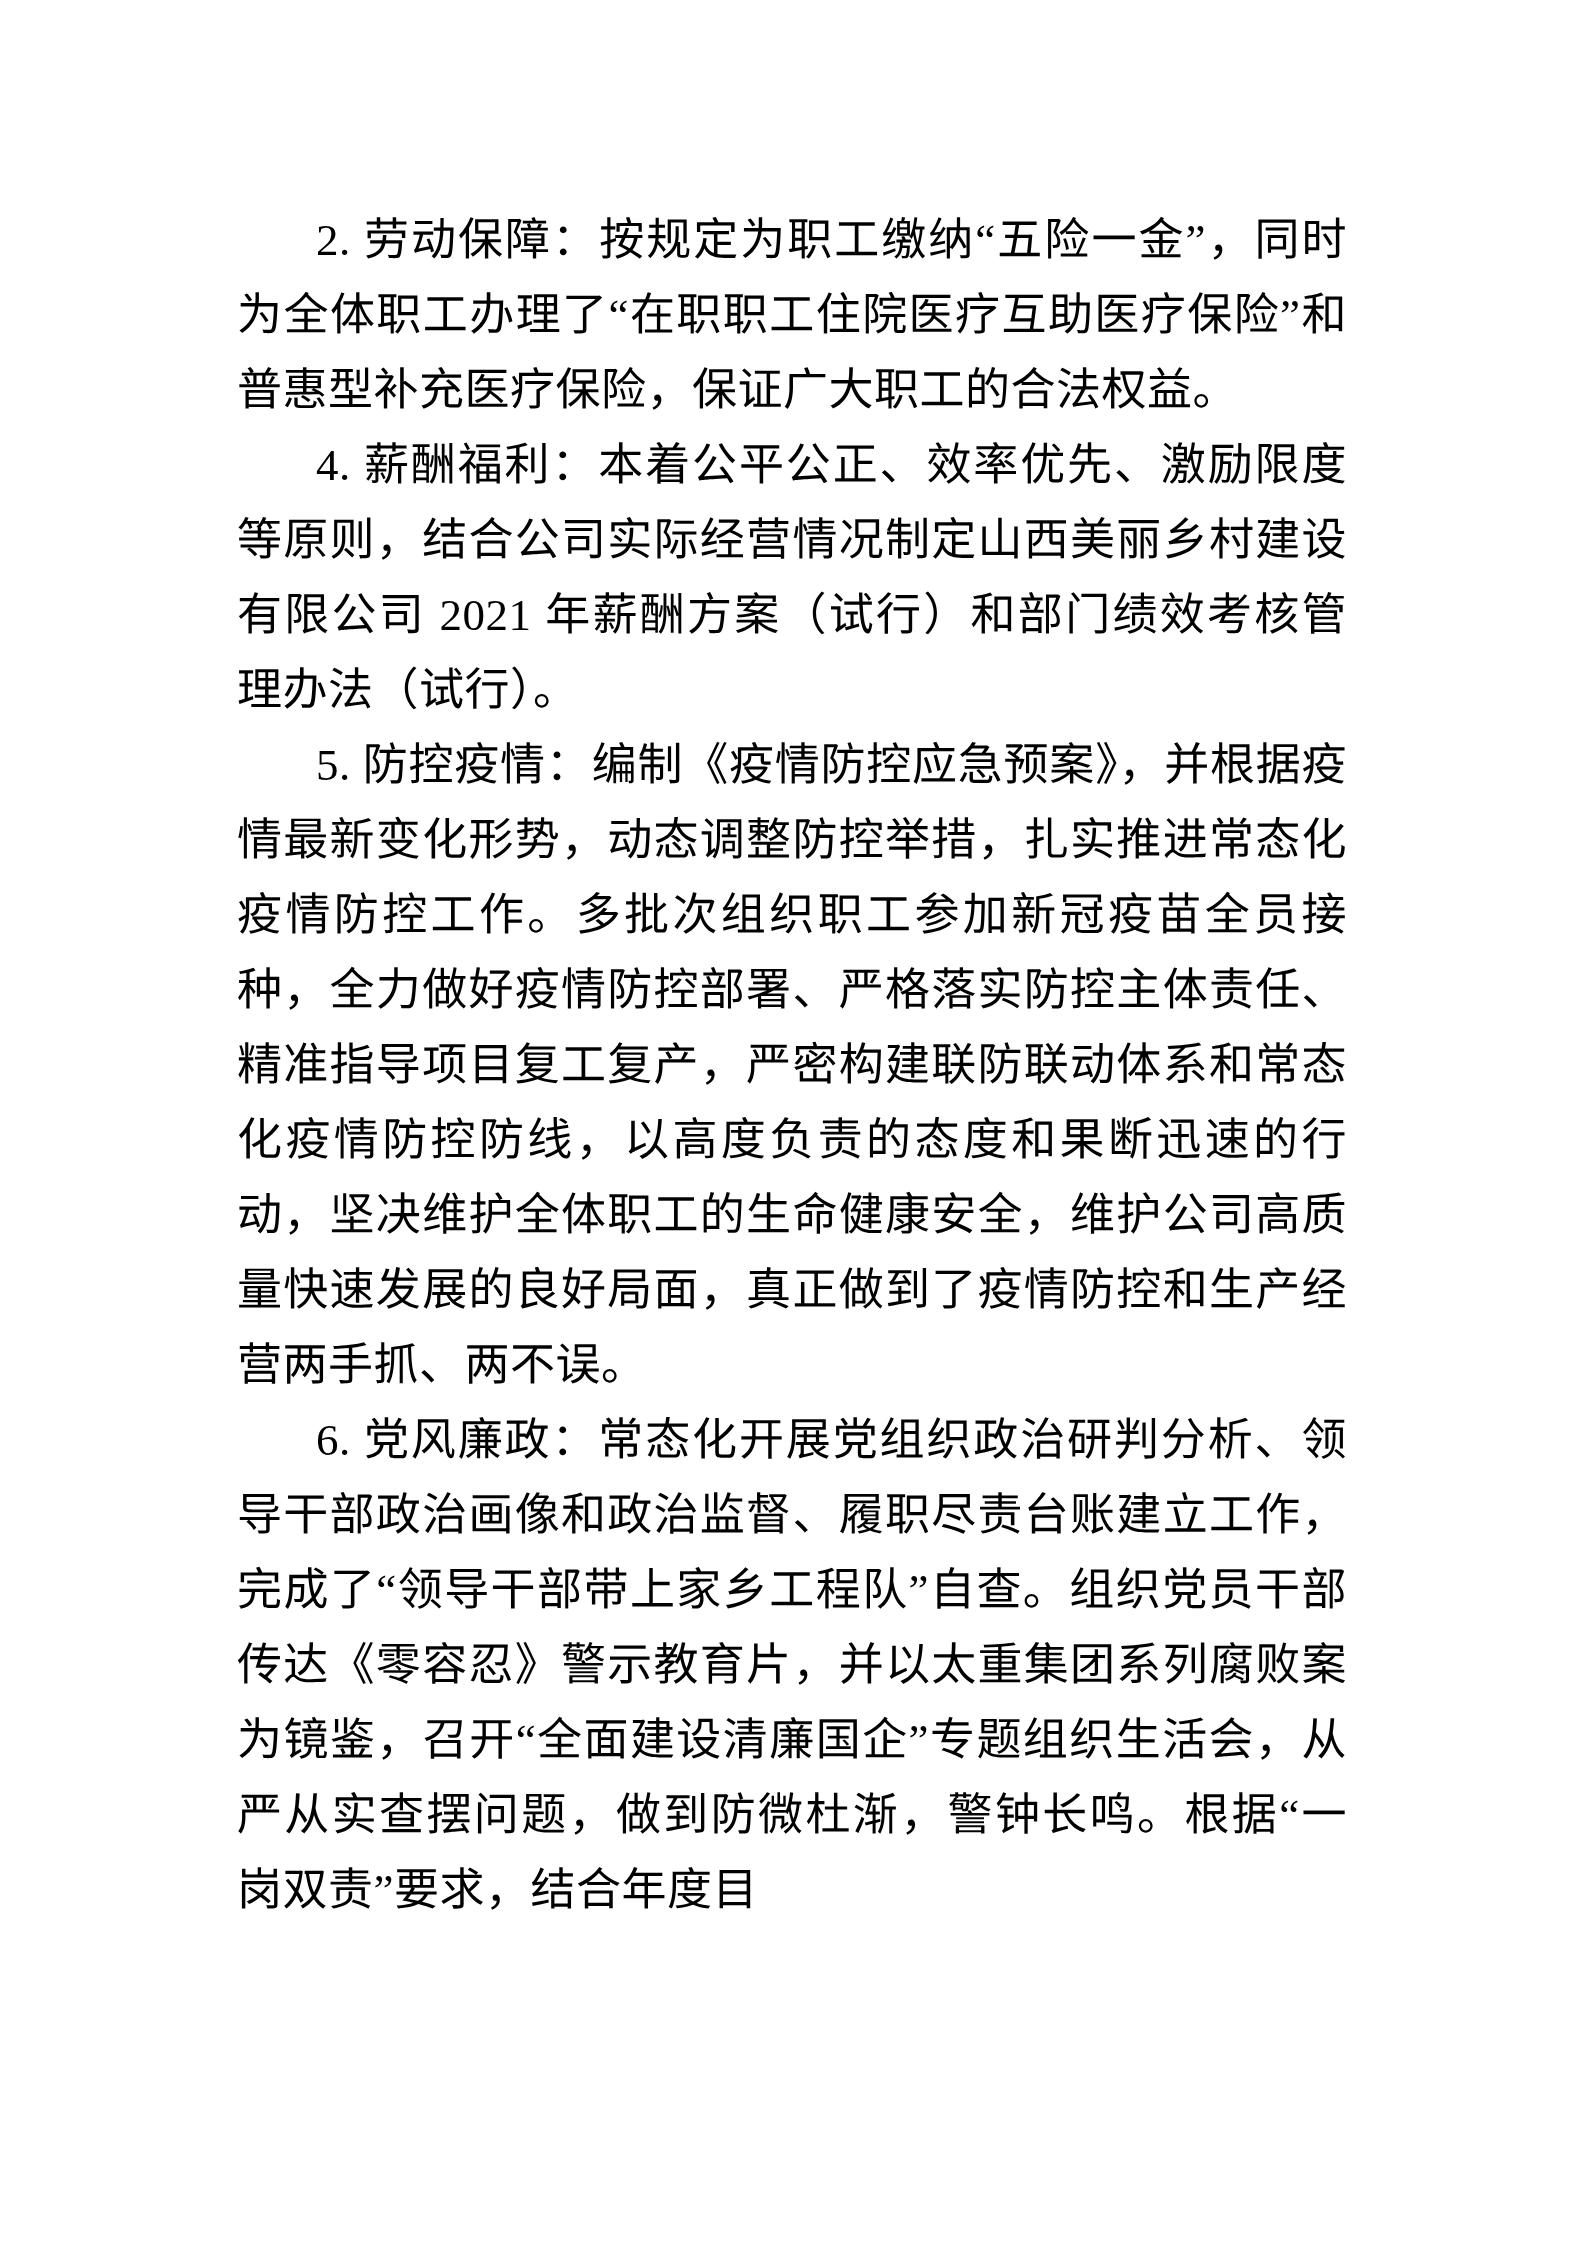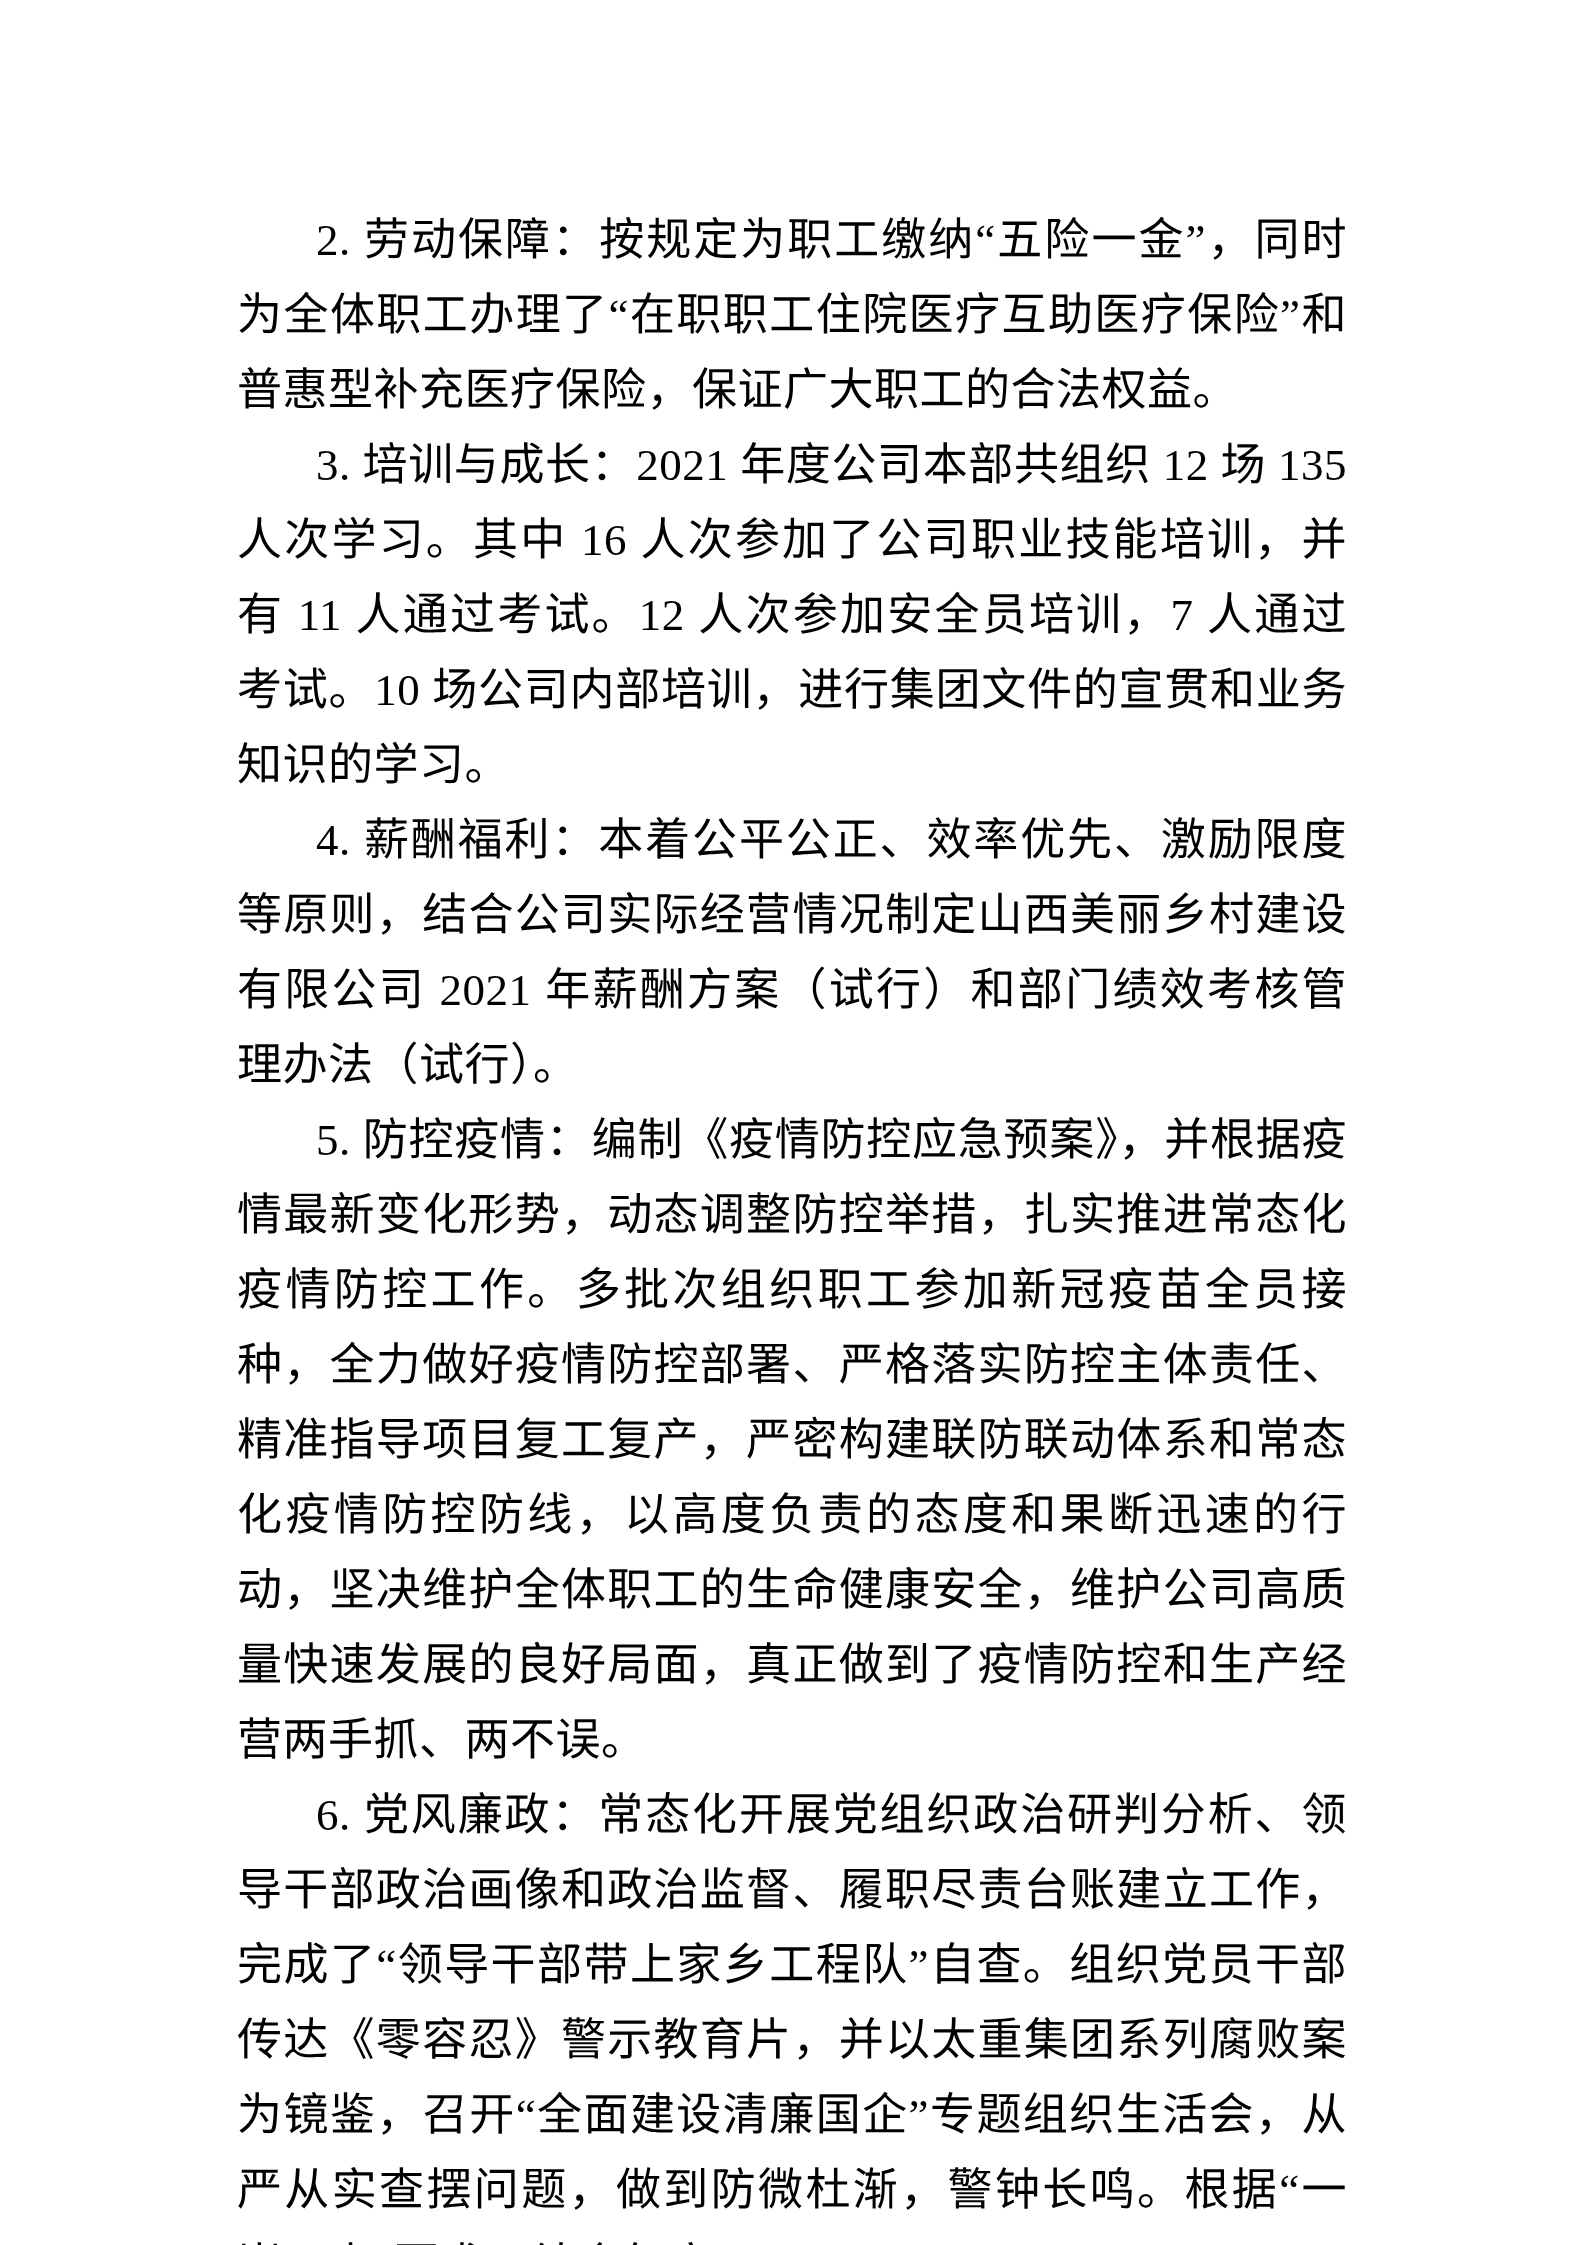--- a/index.html
+++ b/index.html
@@ -32,18 +32,17 @@
     letter-spacing: 0.5px;
     word-break: break-all;
   }
 </style>
 </head>
 <body>
 
 <div class="page">
   <div class="content">
     <p class="para">2. 劳动保障：按规定为职工缴纳“五险一金”，同时为全体职工办理了“在职职工住院医疗互助医疗保险”和普惠型补充医疗保险，保证广大职工的合法权益。</p>
-    <p class="para">3. 培训与成长：2021 年度公司本部共组织 12 场 135 人次学习。其中 16 人次参加了公司职业技能培训，并有 11 人通过考试。12 人次参加安全员培训，7 人通过考试。10 场公司内部培训，进行集团文件的宣贯和业务知识的学习。</p>
     <p class="para">4. 薪酬福利：本着公平公正、效率优先、激励限度等原则，结合公司实际经营情况制定山西美丽乡村建设有限公司 2021 年薪酬方案（试行）和部门绩效考核管理办法（试行）。</p>
     <p class="para">5. 防控疫情：编制《疫情防控应急预案》，并根据疫情最新变化形势，动态调整防控举措，扎实推进常态化疫情防控工作。多批次组织职工参加新冠疫苗全员接种，全力做好疫情防控部署、严格落实防控主体责任、精准指导项目复工复产，严密构建联防联动体系和常态化疫情防控防线，以高度负责的态度和果断迅速的行动，坚决维护全体职工的生命健康安全，维护公司高质量快速发展的良好局面，真正做到了疫情防控和生产经营两手抓、两不误。</p>
     <p class="para">6. 党风廉政：常态化开展党组织政治研判分析、领导干部政治画像和政治监督、履职尽责台账建立工作，完成了“领导干部带上家乡工程队”自查。组织党员干部传达《零容忍》警示教育片，并以太重集团系列腐败案为镜鉴，召开“全面建设清廉国企”专题组织生活会，从严从实查摆问题，做到防微杜渐，警钟长鸣。根据“一岗双责”要求，结合年度目</p>
   </div>
 </div>
 
 </body></html>

